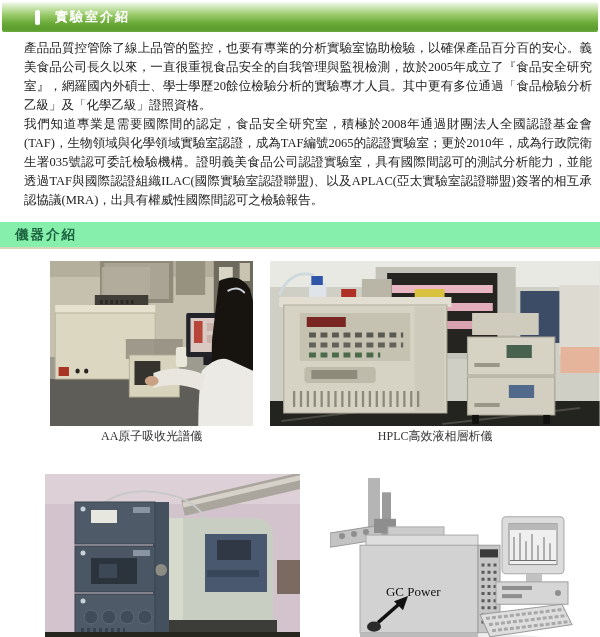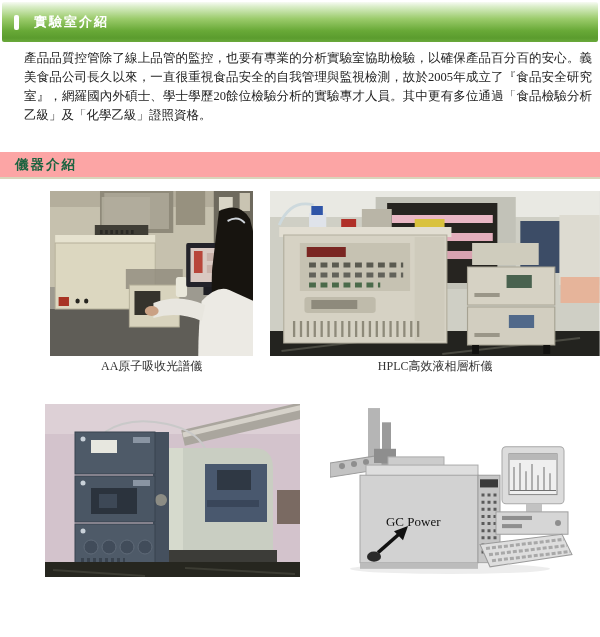--- a/index.html
+++ b/index.html
@@ -1,33 +1,33 @@
 <!DOCTYPE html>
 <html><head>
 <meta charset="utf-8">
 <style>
   html,body{margin:0;padding:0;background:#fff;}
   body{width:600px;height:637px;overflow:hidden;
        font-family:"Liberation Serif","DejaVu Serif",serif;}
   #app{position:relative;width:600px;height:637px;background:#fff;}
 
   
-  .title-bar{margin:2px 2px 0 2px;height:40px;display:flex;align-items:center;
+  .title-bar{margin:2px 2px 0 2px;height:30px;display:flex;align-items:center;
     border-radius:2px;
-    background:linear-gradient(to bottom,#f7fbf3 0%,#d9edc7 12%,#9bcb6b 42%,#68a937 72%,#5b9c2e 90%,#6aaa3b 100%);}
+    background:linear-gradient(to bottom,#f7fbf3 0%,#d9edc7 12%,#9bcb6b 42%,#68a937 72%,#5b9c2e 90%,#6aaa3b 100%);padding-left:21px;}
   .marker{width:5px;height:15px;background:#ffffff;border-radius:2px;margin-left:12px;}
   .title{font-size:13px;font-weight:bold;color:#ffffff;margin:0 0 0 15px;letter-spacing:2px;}
 
   
   .intro{padding:7px 8px 0 24px;}
   .para{margin:0;font-size:12.5px;line-height:19px;color:#222;text-align:justify;}
 
   
-  .section-bar{margin-top:27px;height:25px;display:flex;align-items:center;
-    background:#fca5a5;border-bottom:2px solid #d9d5bb;}
+  .section-bar{margin-top:12px;height:25px;display:flex;align-items:center;
+    background:#86efac;border-bottom:2px solid #d9d5bb;}
   .section-title{font-size:13.5px;font-weight:bold;color:#1c6340;margin:0 0 0 15px;letter-spacing:2px;}
 
   
   .row{display:flex;}
   .row1{margin:12px 0 0 50px;gap:17px;}
   .row2{margin:30px 0 0 45px;gap:30px;}
   figure{margin:0;}
   .card-aa{width:208px;}  .card-hplc{width:337px;}
   .card-uplc{width:255px;} .card-gc{width:245px;}
   .photo{width:100%;font-size:0;line-height:0;}
@@ -40,20 +40,21 @@
 
 <div id="app">
 
   <header class="title-bar">
     <span class="marker"></span>
     <h1 class="title">實驗室介紹</h1>
   </header>
 
   <section class="intro">
     <p class="para">產品品質控管除了線上品管的監控，也要有專業的分析實驗室協助檢驗，以確保產品百分百的安心。義美食品公司長久以來，一直很重視食品安全的自我管理與監視檢測，故於2005年成立了『食品安全研究室』，網羅國內外碩士、學士學歷20餘位檢驗分析的實驗專才人員。其中更有多位通過「食品檢驗分析乙級」及「化學乙級」證照資格。</p>
+    <p class="para">我們知道專業是需要國際間的認定，食品安全研究室，積極於2008年通過財團法人全國認證基金會(TAF)，生物領域與化學領域實驗室認證，成為TAF編號2065的認證實驗室；更於2010年，成為行政院衛生署035號認可委託檢驗機構。證明義美食品公司認證實驗室，具有國際間認可的測試分析能力，並能透過TAF與國際認證組織ILAC(國際實驗室認證聯盟)、以及APLAC(亞太實驗室認證聯盟)簽署的相互承認協議(MRA)，出具有權威性國際間認可之檢驗報告。</p>
   </section>
 
   <div class="section-bar">
     <h2 class="section-title">儀器介紹</h2>
   </div>
 
   <section class="gallery">
 
     <div class="row row1">
 

